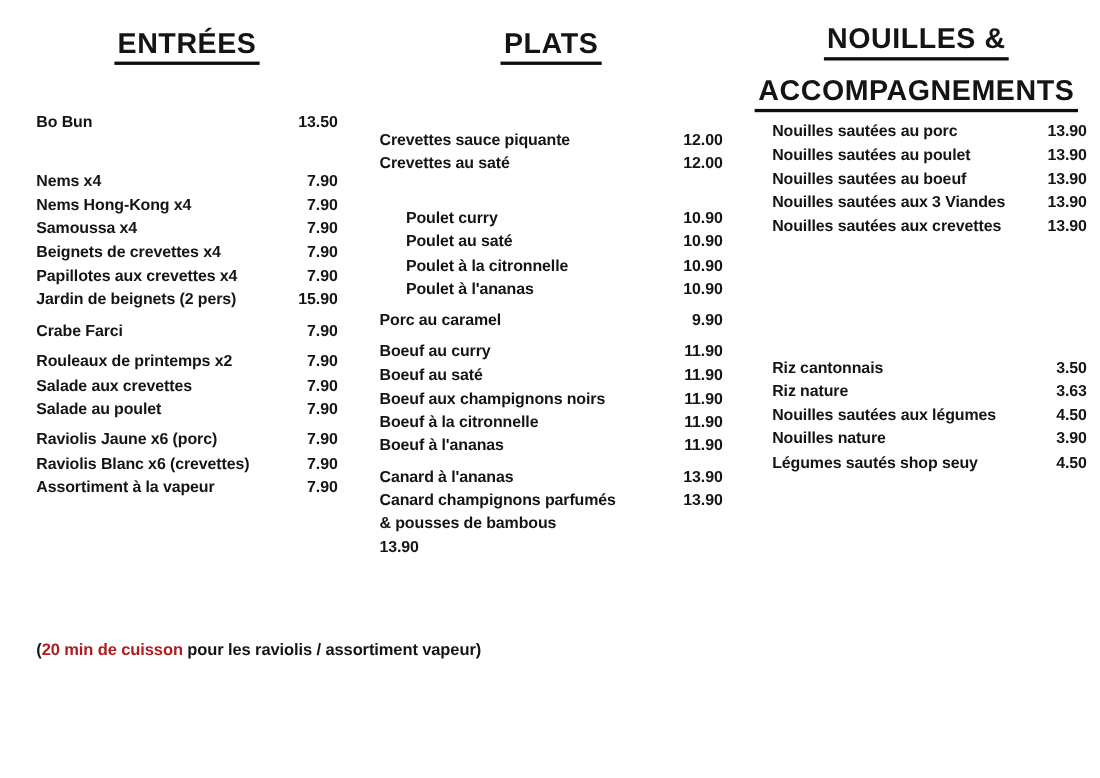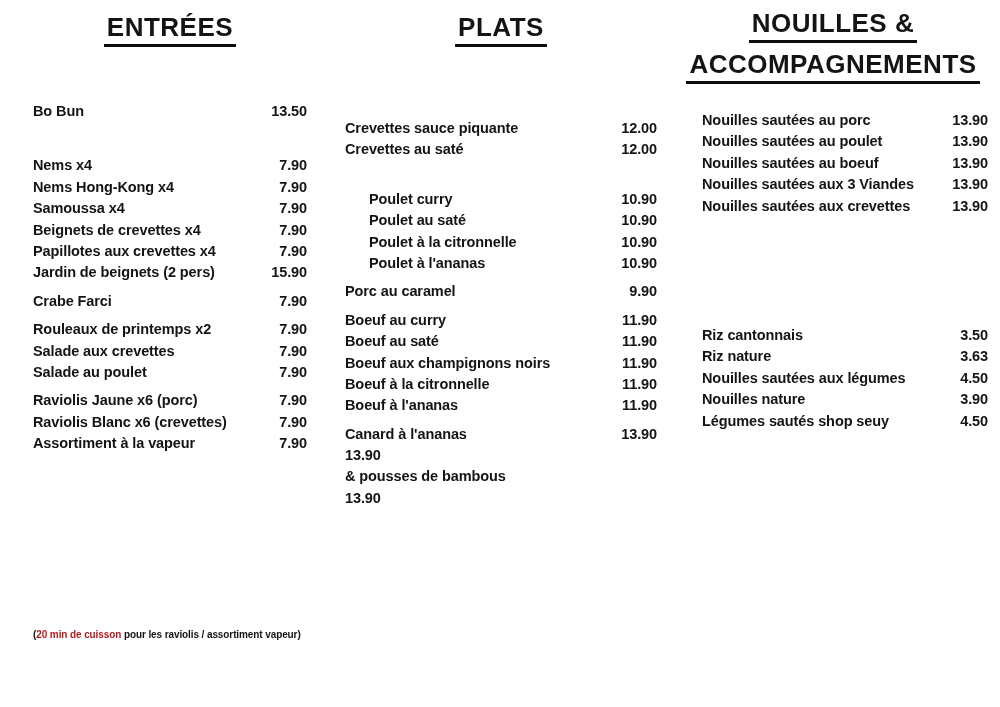--- a/index.html
+++ b/index.html
@@ -11,21 +11,21 @@
     color:#141414;
     -webkit-font-smoothing:antialiased;
   }
   .col { position:absolute; }
   #col-0 { left:33px;  top:12px; width:274px; }
   #col-1 { left:345px; top:12px; width:312px; }
   #col-2 { left:678px; top:8px;  width:310px; }
 
   .title { text-align:center; }
   .title-line {
-    display:block; width:fit-content; margin:0 auto;
+    display:block; width:fit-content; margin:12px auto;
     font-size:26px; font-weight:700; letter-spacing:0.5px;
     line-height:30px; padding:0 3px 2px;
     border-bottom:3px solid #0d0d0d;
     white-space:nowrap;
   }
   .title-line + .title-line { margin-top:6px; }
 
   .list { position:absolute; left:0; right:0; }
   #col-0 .list { top:91px; }
   #col-1 .list { top:108px; }
@@ -38,23 +38,22 @@
 
   .row {
     display:flex; justify-content:space-between; align-items:baseline;
     height:21.4px;
     font-size:14.5px; font-weight:700; letter-spacing:-0.1px;
   }
   .nm, .pr { white-space:nowrap; }
 
   .note {
     position:absolute; left:33px; top:582px;
-    font-size:10px; font-weight:700; letter-spacing:-0.1px;
+    font-size:15px; font-weight:700; letter-spacing:-0.1px;
     white-space:nowrap;
-    margin-top:47px;
   }
   .note .red { color:#ae1c21; }
 </style>
 </head>
 <body>
 
 <section class="col" id="col-0">
   <header class="title">
       <span class="title-line">ENTRÉES</span>
     </header>
@@ -188,20 +187,21 @@
           <span class="nm">Boeuf à l'ananas</span>
           <span class="pr">11.90</span>
         </div>
       </div>
       <div class="group">
         <div class="row">
           <span class="nm">Canard à l'ananas</span>
           <span class="pr">13.90</span>
         </div>
         <div class="row">
+          <span class="nm">Canard champignons parfumés</span>
           <span class="pr">13.90</span>
         </div>
         <div class="row">
           <span class="nm">&amp; pousses de bambous</span>
         </div>
         <div class="row">
           <span class="pr">13.90</span>
         </div>
       </div>
     </div>

